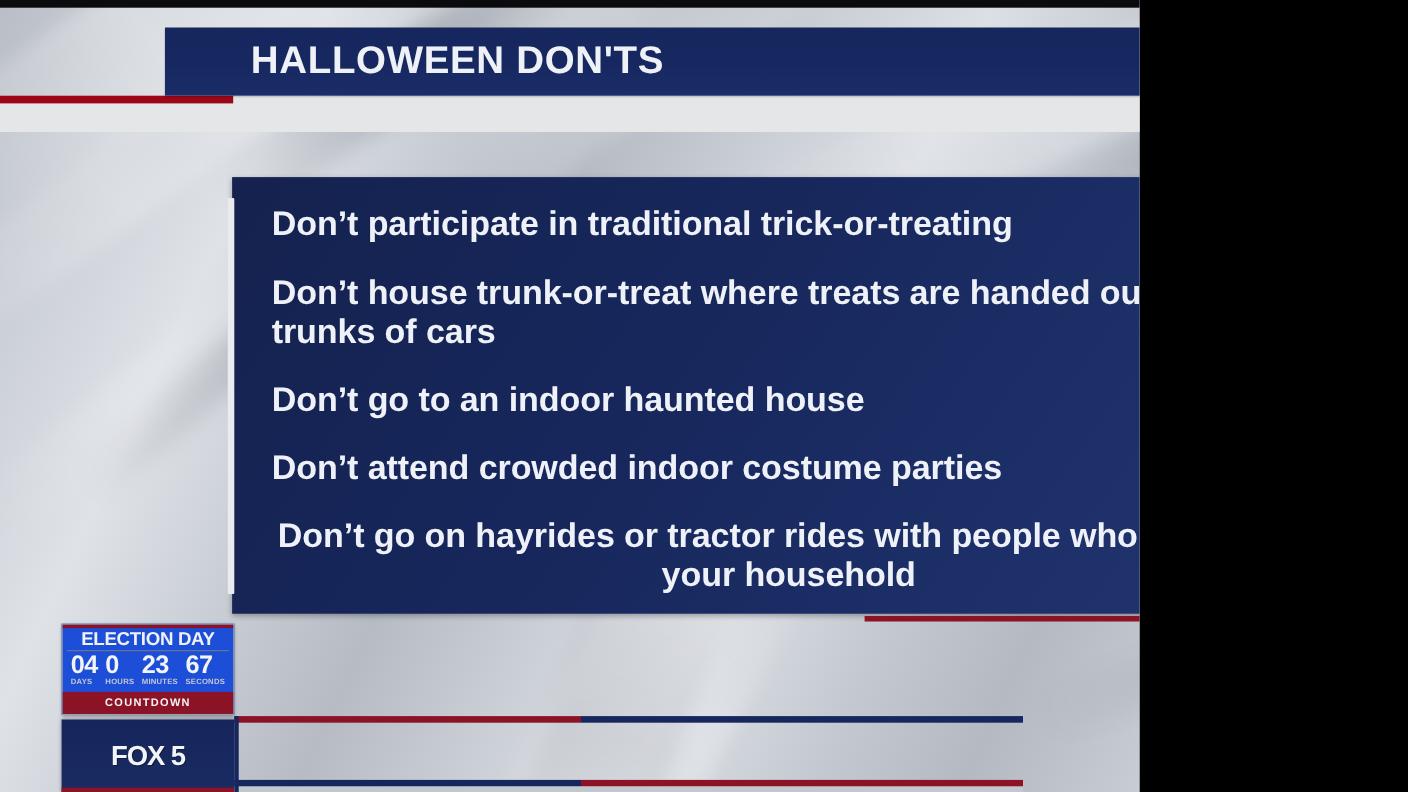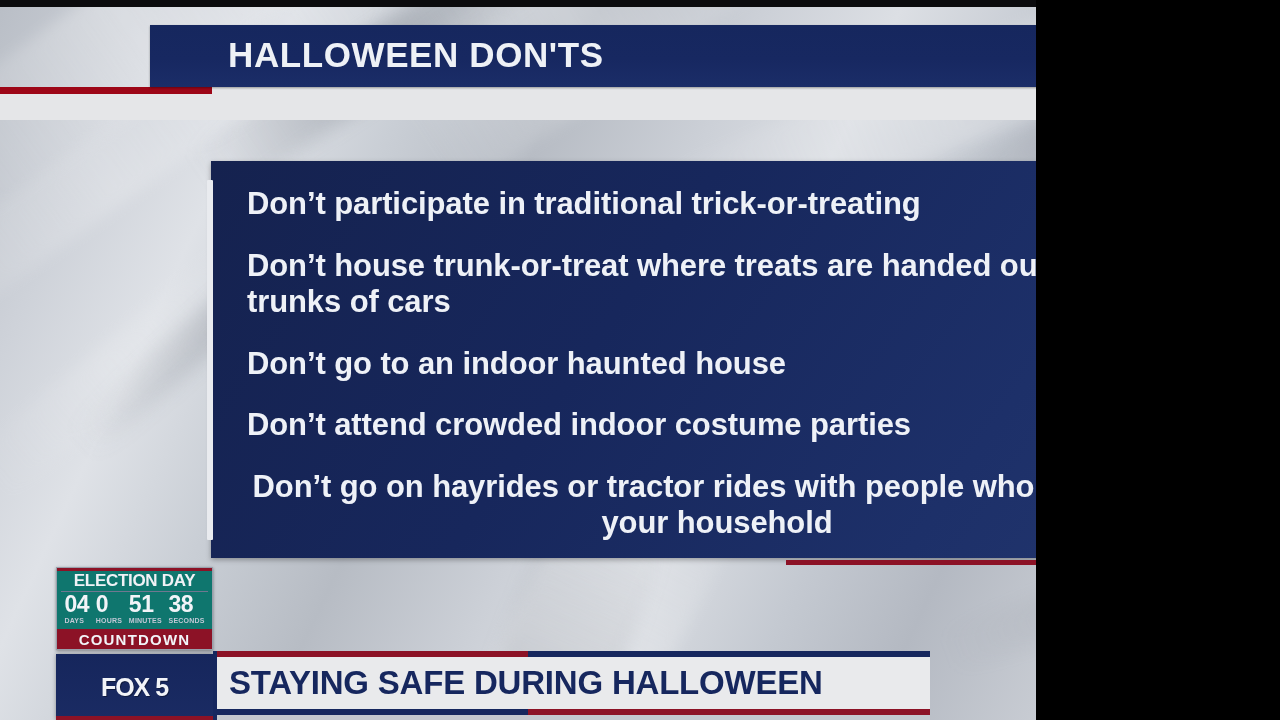--- a/index.html
+++ b/index.html
@@ -140,21 +140,21 @@
     left: 786px; top: 560px;
     width: 494px; height: 5px;
     background: #8c1226;
   }
 
   
   .countdown-widget {
     position: absolute;
     left: 56px; top: 567px;
     width: 157px; height: 83px;
-    background: #0f766e;
+    background: #1d4ed8;
     border: 1px solid #9aa0ac;
     box-sizing: border-box;
     box-shadow: 0 1px 3px rgba(0,0,0,0.4);
   }
   .cd-topstrip {
     position: absolute; left: 0; top: 0; width: 100%; height: 3px;
     background: #8c1226;
   }
   .cd-header {
     position: absolute; left: 0; top: 3px; width: 100%; height: 20px;
@@ -186,21 +186,21 @@
     font-size: 7px;
     font-weight: bold;
     letter-spacing: 0.2px;
     margin-top: 1px;
   }
   .cd-footer {
     position: absolute; left: 0; bottom: 0; width: 100%; height: 20px;
     background: #8c1226;
     display: flex; align-items: center; justify-content: center;
     color: #f2f4f8;
-    font-size: 15px;
+    font-size: 10px;
     font-weight: bold;
     letter-spacing: 1.2px;
   }
 
   
   .logo-box {
     position: absolute;
     left: 56px; top: 654px;
     width: 157px; height: 66px;
     background: linear-gradient(180deg, #16265c 0%, #1a2b63 100%);
@@ -306,39 +306,36 @@
     <div class="cd-numbers">
       <div class="cd-unit">
         <div class="cd-value">04</div>
         <div class="cd-label">DAYS</div>
       </div>
       <div class="cd-unit">
         <div class="cd-value">0</div>
         <div class="cd-label">HOURS</div>
       </div>
       <div class="cd-unit">
-        <div class="cd-value">51</div>
+        <div class="cd-value">23</div>
         <div class="cd-label">MINUTES</div>
       </div>
       <div class="cd-unit">
-        <div class="cd-value">38</div>
+        <div class="cd-value">67</div>
         <div class="cd-label">SECONDS</div>
       </div>
     </div>
     <div class="cd-footer">COUNTDOWN</div>
   </div>
 
   <div class="logo-box">
     <span class="logo-text">FOX 5</span>
   </div>
   <div class="logo-underline"></div>
 
   <div class="lower-third">
     <div class="lt-topbar"></div>
-    <div class="lt-body">
-      <span class="lt-text">STAYING SAFE DURING HALLOWEEN</span>
-    </div>
     <div class="lt-bottombar"></div>
     <div class="lt-foot"></div>
     <div class="lt-leftedge"></div>
   </div>
 
 </div>
 
 </body></html>

